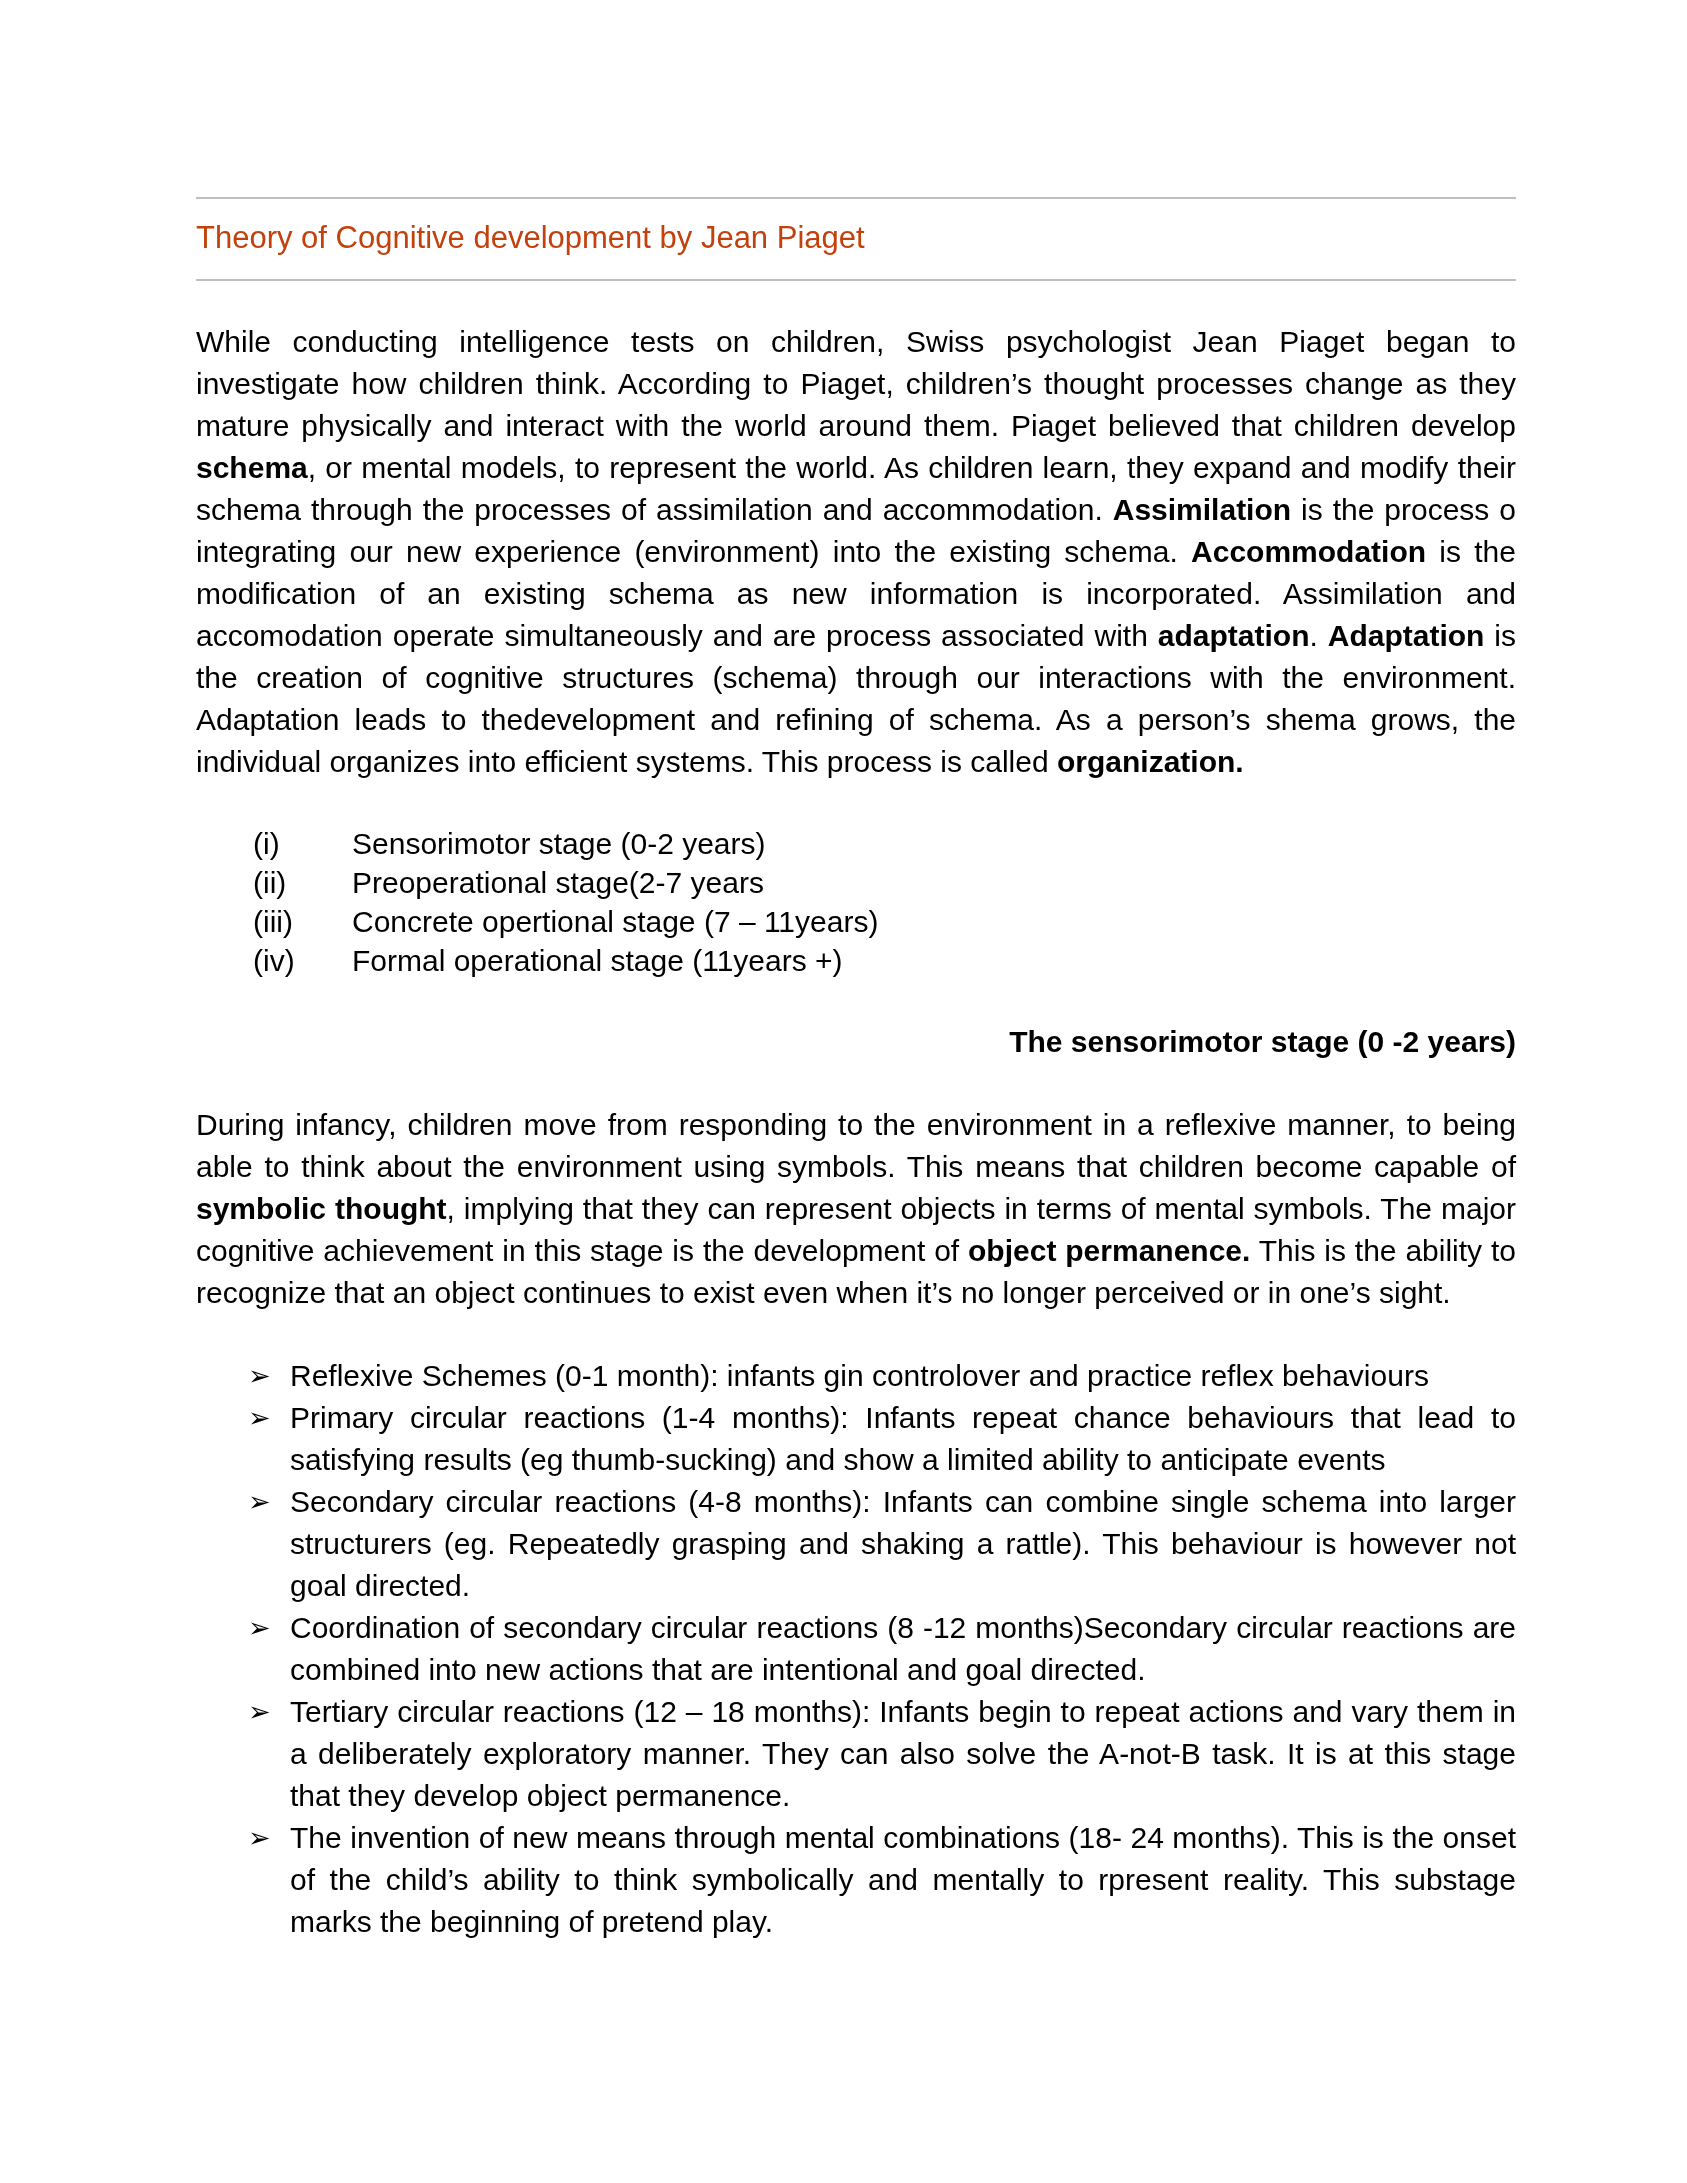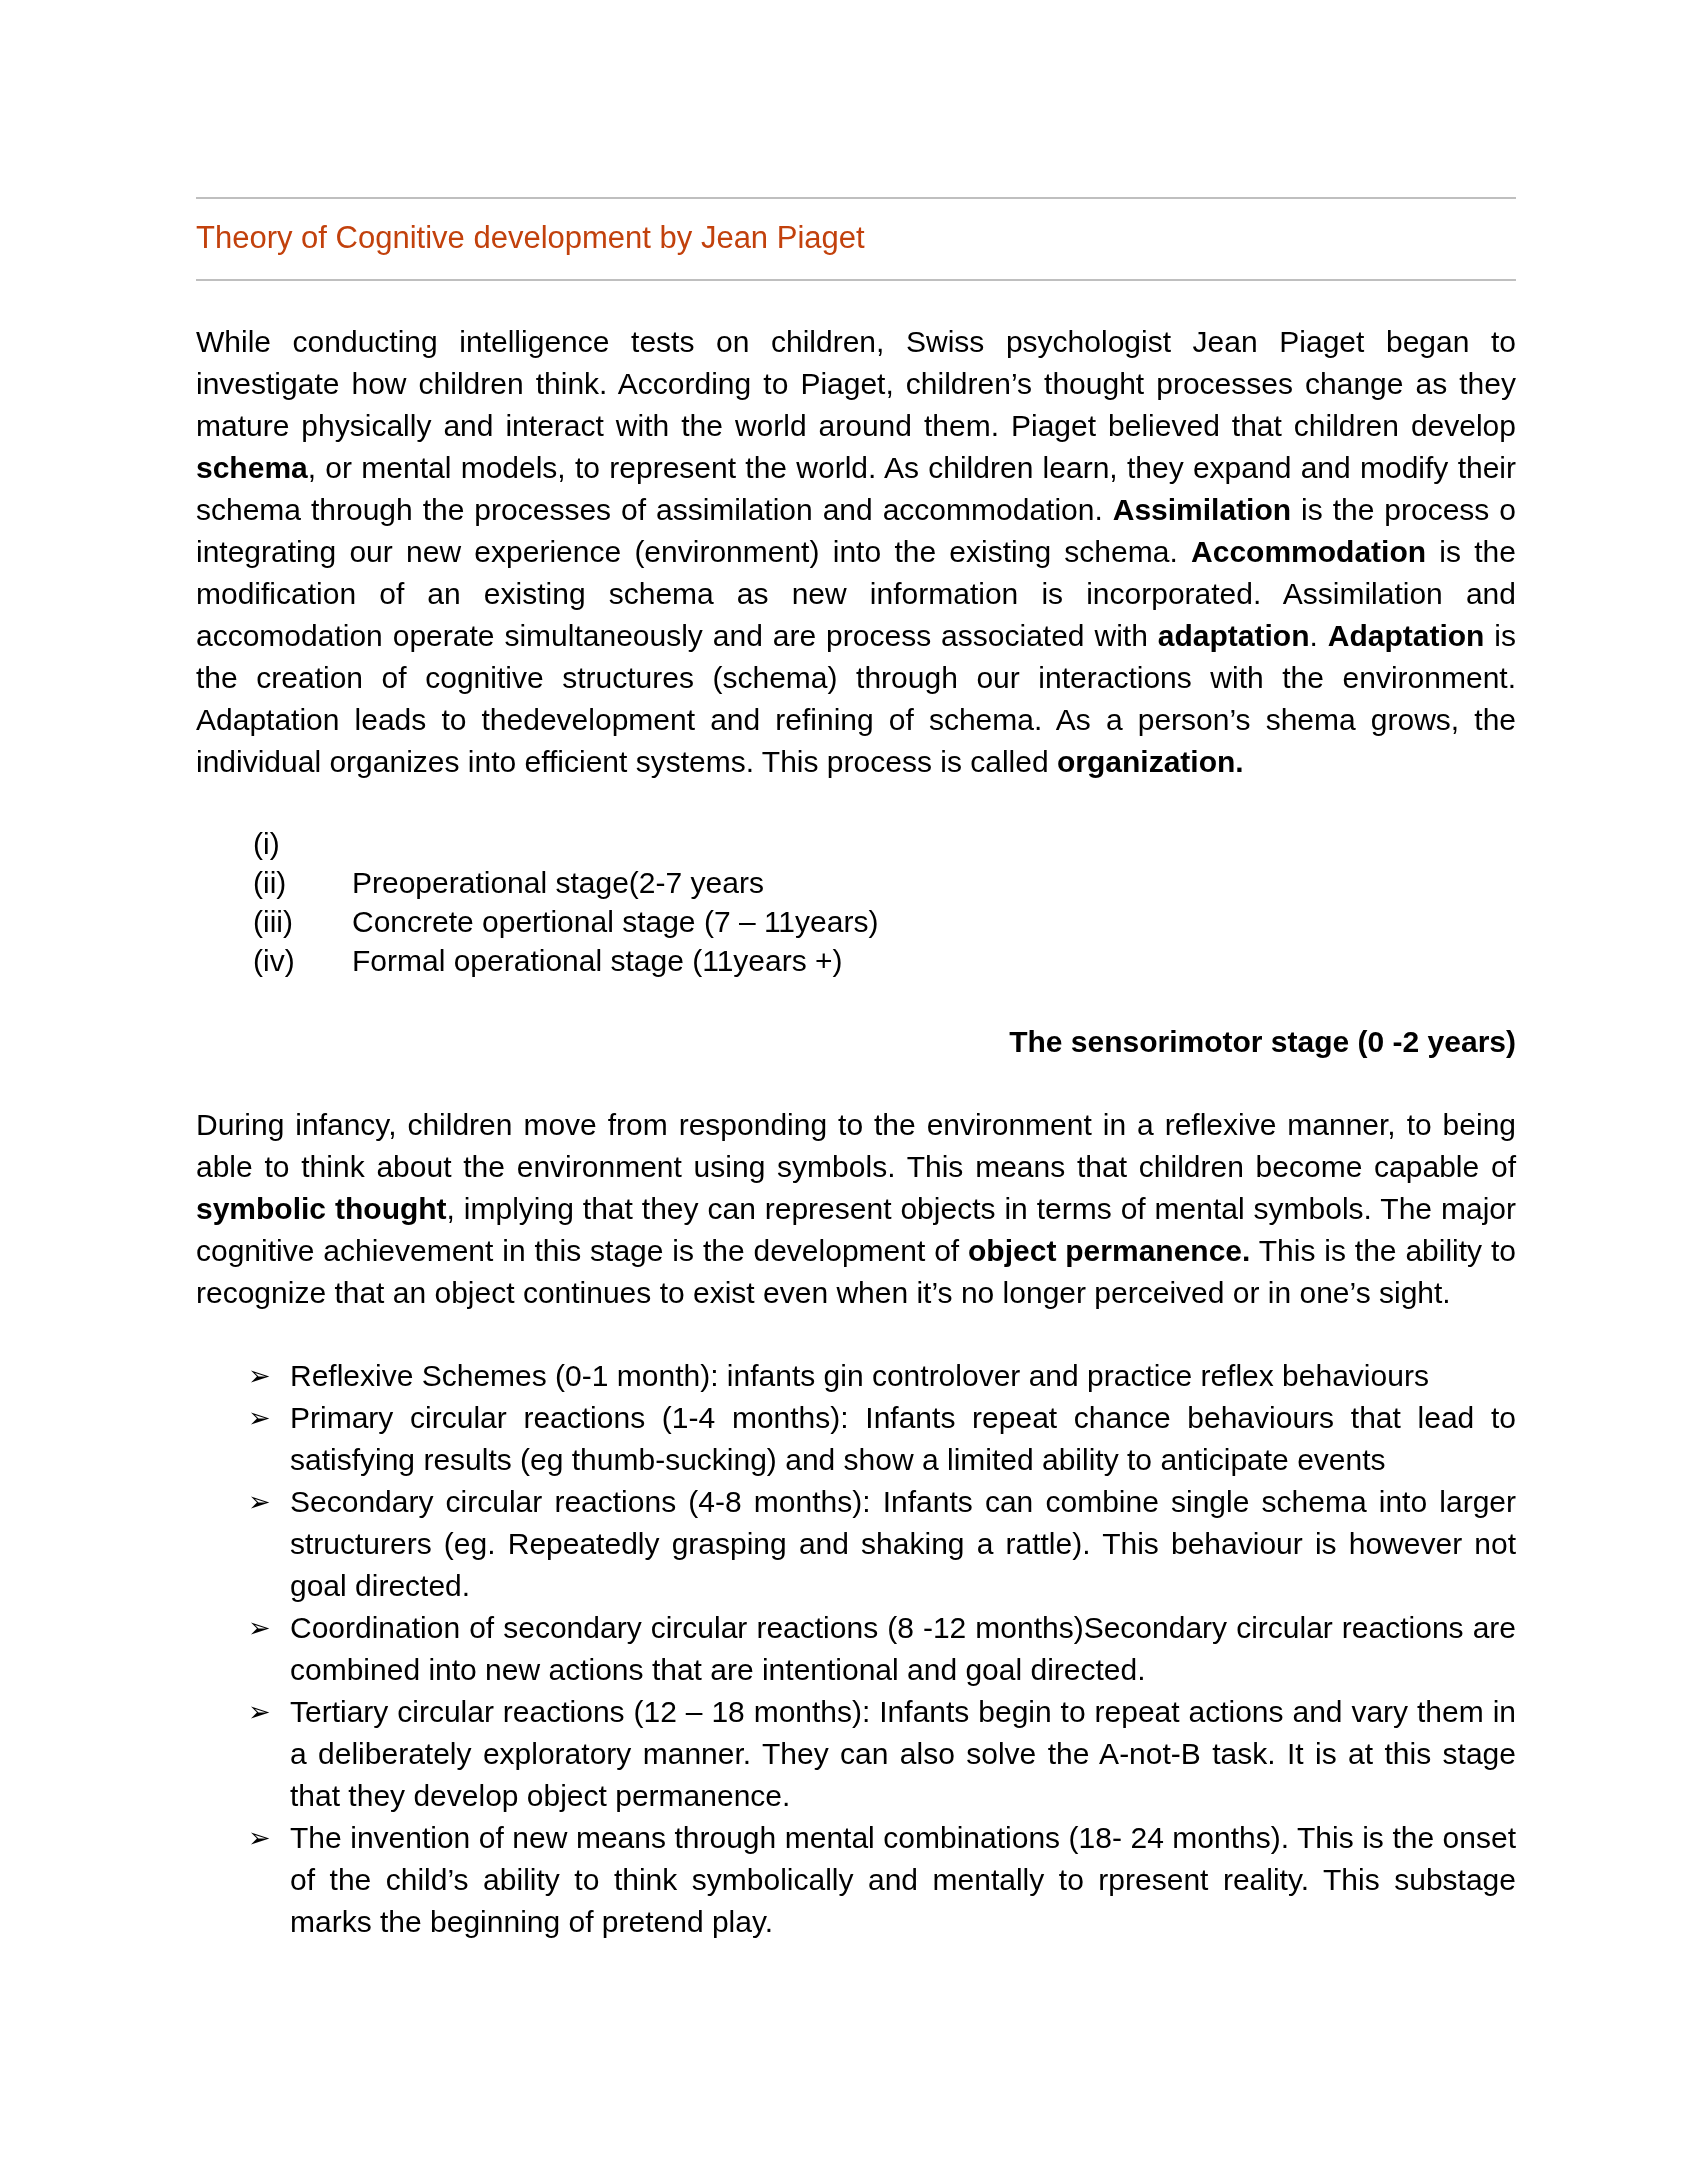--- a/index.html
+++ b/index.html
@@ -92,20 +92,21 @@
 
 <div class="page">
   <hr class="rule">
   <h1 class="doc-title">Theory of Cognitive development by Jean Piaget</h1>
   <hr class="rule">
   <div id="content">
       <p class="para">While conducting intelligence tests on children, Swiss psychologist Jean Piaget began to investigate how children think. According to Piaget, children’s thought processes change as they mature physically and interact with the world around them. Piaget believed that children develop <strong>schema</strong>, or mental models, to represent the world. As children learn, they expand and modify their schema through the processes of assimilation and accommodation. <strong>Assimilation</strong> is the process o integrating our new experience (environment) into the existing schema. <strong>Accommodation</strong> is the modification of an existing schema as new information is incorporated. Assimilation and accomodation operate simultaneously and are process associated with <strong>adaptation</strong>. <strong>Adaptation</strong> is the creation of cognitive structures (schema) through our interactions with the environment. Adaptation leads to thedevelopment and refining of schema. As a person’s shema grows,  the individual organizes into efficient systems. This process is called <strong>organization.</strong></p>
       <div class="rlist">
         <div class="rlist-item">
           <span class="rlist-marker">(i)</span>
+          <span class="rlist-text">Sensorimotor stage (0-2 years)</span>
         </div>
         <div class="rlist-item">
           <span class="rlist-marker">(ii)</span>
           <span class="rlist-text">Preoperational stage(2-7 years</span>
         </div>
         <div class="rlist-item">
           <span class="rlist-marker">(iii)</span>
           <span class="rlist-text">Concrete opertional stage (7 – 11years)</span>
         </div>
         <div class="rlist-item">

